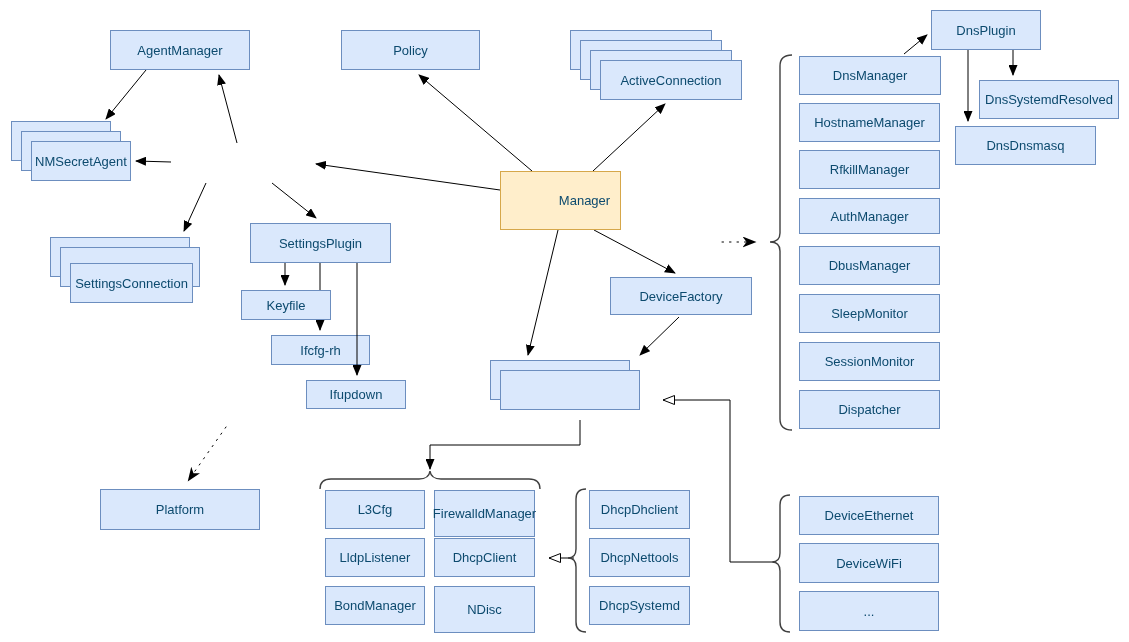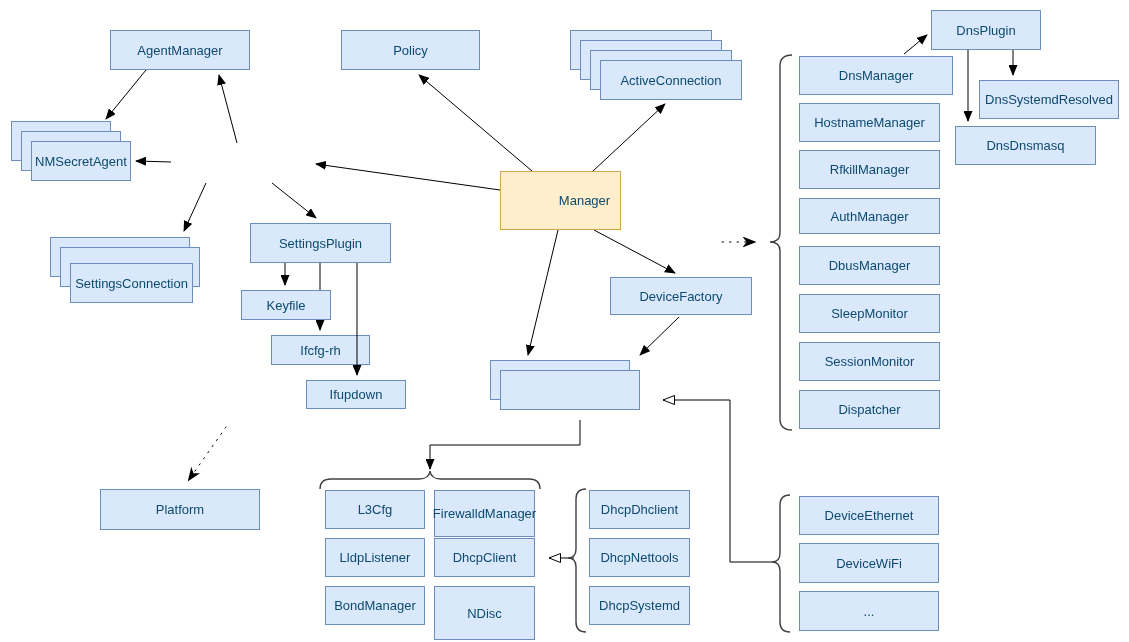--- a/index.html
+++ b/index.html
@@ -96,35 +96,35 @@
 
   <div class="node blank" style="left:490px;top:360px;width:140px;height:40px"></div>
   <div class="node blank" style="left:500px;top:370px;width:140px;height:40px"></div>
 
   <div class="node" style="left:100px;top:489px;width:160px;height:41px">Platform</div>
 
   <div class="node" style="left:931px;top:10px;width:110px;height:40px">DnsPlugin</div>
   <div class="node" style="left:979px;top:80px;width:140px;height:39px">DnsSystemdResolved</div>
   <div class="node" style="left:955px;top:126px;width:141px;height:39px">DnsDnsmasq</div>
 
-  <div class="node" style="left:799px;top:56px;width:154px;height:39px">DnsManager</div>
+  <div class="node" style="left:799px;top:56px;width:142px;height:39px">DnsManager</div>
   <div class="node" style="left:799px;top:103px;width:141px;height:39px">HostnameManager</div>
   <div class="node" style="left:799px;top:150px;width:141px;height:39px">RfkillManager</div>
   <div class="node" style="left:799px;top:198px;width:141px;height:36px">AuthManager</div>
   <div class="node" style="left:799px;top:246px;width:141px;height:39px">DbusManager</div>
   <div class="node" style="left:799px;top:294px;width:141px;height:39px">SleepMonitor</div>
   <div class="node" style="left:799px;top:342px;width:141px;height:39px">SessionMonitor</div>
   <div class="node" style="left:799px;top:390px;width:141px;height:39px">Dispatcher</div>
 
   <div class="node" style="left:325px;top:490px;width:100px;height:39px">L3Cfg</div>
   <div class="node" style="left:434px;top:490px;width:101px;height:47px">FirewalldManager</div>
   <div class="node" style="left:325px;top:538px;width:100px;height:39px">LldpListener</div>
   <div class="node" style="left:434px;top:538px;width:101px;height:39px">DhcpClient</div>
   <div class="node" style="left:325px;top:586px;width:100px;height:39px">BondManager</div>
-  <div class="node" style="left:434px;top:586px;width:101px;height:54px">NDisc</div>
+  <div class="node" style="left:434px;top:586px;width:101px;height:47px">NDisc</div>
 
   <div class="node" style="left:589px;top:490px;width:101px;height:39px">DhcpDhclient</div>
   <div class="node" style="left:589px;top:538px;width:101px;height:39px">DhcpNettools</div>
   <div class="node" style="left:589px;top:586px;width:101px;height:39px">DhcpSystemd</div>
 
   <div class="node" style="left:799px;top:496px;width:140px;height:39px">DeviceEthernet</div>
   <div class="node" style="left:799px;top:543px;width:140px;height:40px">DeviceWiFi</div>
   <div class="node" style="left:799px;top:591px;width:140px;height:40px">...</div>
 
   <svg class="layer" style="z-index:3" width="1129" height="642" viewBox="0 0 1129 642">

